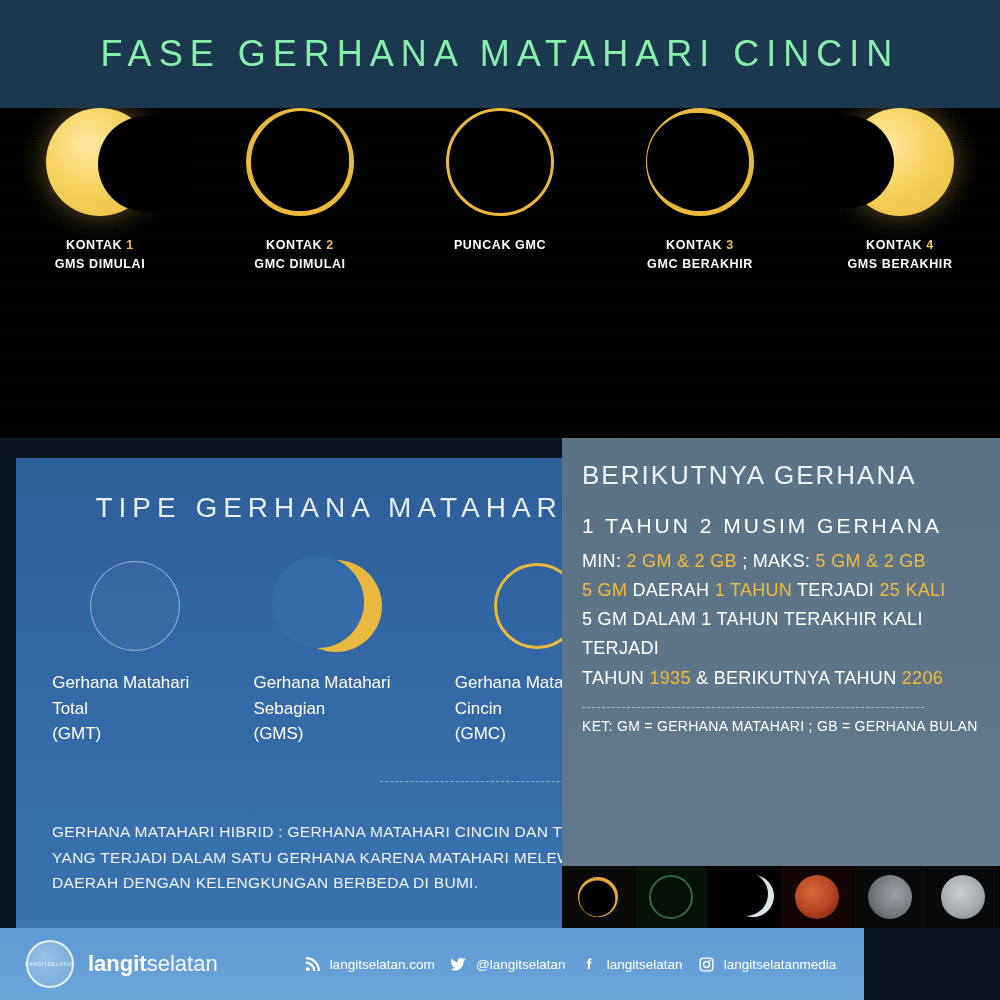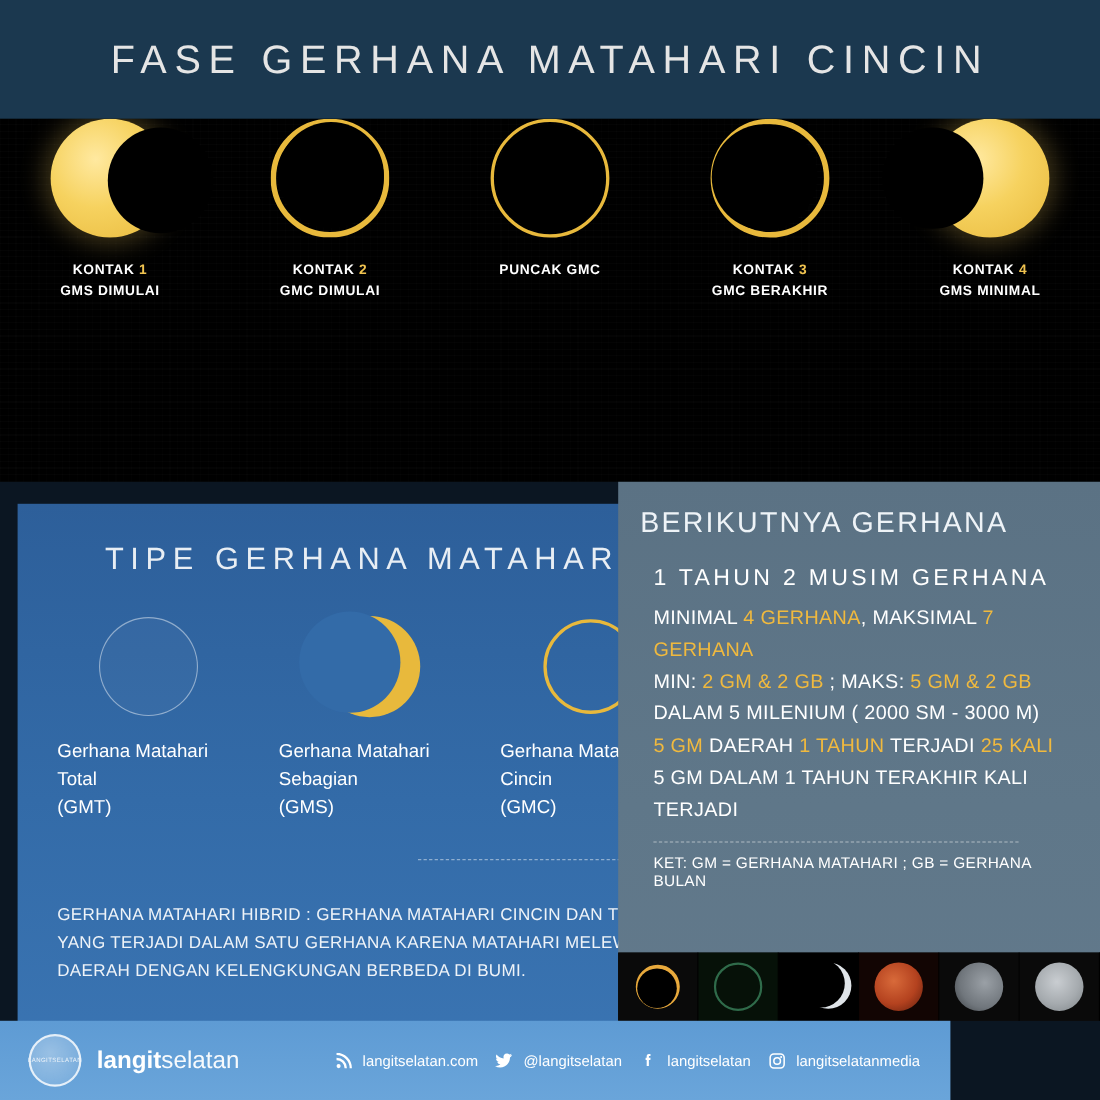--- a/index.html
+++ b/index.html
@@ -11,21 +11,21 @@
   }
   .page{position:relative;width:1000px;height:1000px;}
 
   
   .header{
     position:absolute;left:0;top:0;width:1000px;height:108px;
     background:#1b384f;
     display:flex;align-items:center;justify-content:center;
   }
   .header-title{
-    color:#e5e5e5;
+    color:#86efac;
     font-size:36px;
     letter-spacing:7px;
     font-weight:400;
   }
 
   
   .phases{
     position:absolute;left:0;top:108px;width:1000px;height:330px;
     background:#000;
     overflow:hidden;
@@ -134,21 +134,21 @@
   }
 
   
   .right-panel{
     position:absolute;left:562px;top:438px;width:438px;height:490px;
     background:linear-gradient(180deg,#5b7284 0%,#5f7789 60%,#62798b 100%);
   }
   .right-title{
     color:#eef3f7;font-size:26px;letter-spacing:2px;margin:22px 0 0 20px;font-weight:400;
   }
-  .cfg{margin:18px 20px 0 32px;color:#ffffff;}
+  .cfg{margin:18px 20px 0 20px;color:#ffffff;}
   .cfg-line{font-size:18px;line-height:1.62;letter-spacing:.3px;}
   .cfg-line.big{font-size:21px;letter-spacing:3px;margin-bottom:4px;}
   .amber{color:#f0b93e;}
   .cfg-dash{
     margin:14px 4px 10px 0;border-top:1px dashed rgba(255,255,255,.5);width:86%;
   }
   .cfg-ket{font-size:14px;color:#ffffff;letter-spacing:.3px;}
 
   .thumbs{
     position:absolute;left:562px;top:866px;width:438px;height:62px;
@@ -266,21 +266,21 @@
       </div>
 
       <div class="phase p5">
         <div class="disc-wrap">
           <div class="sun"></div>
           <div class="moon"></div>
         </div>
         <div class="phase-caption">
           <span>KONTAK</span>
           <span class="num">4</span><br>
-          <span>GMS MINIMAL</span>
+          <span>GMS BERAKHIR</span>
         </div>
       </div>
 
     </div>
   </div>
 
   <div class="left-panel">
     <div class="left-title">TIPE GERHANA MATAHARI</div>
 
     <div class="types">
@@ -322,36 +322,35 @@
 
     <div class="hybrid-text">GERHANA MATAHARI HIBRID : GERHANA MATAHARI CINCIN DAN TOTAL YANG TERJADI DALAM SATU GERHANA KARENA MATAHARI MELEWATI DAERAH DENGAN KELENGKUNGAN BERBEDA DI BUMI.</div>
   </div>
 
   <div class="right-panel">
     <div class="right-title">BERIKUTNYA GERHANA</div>
 
     <div class="cfg">
       <div class="cfg-line big">1 TAHUN 2 MUSIM GERHANA</div>
 
-      <div class="cfg-line">
-        <span>MINIMAL </span><span class="amber">4 GERHANA</span><span>, MAKSIMAL </span><span class="amber">7 GERHANA</span>
-      </div>
 
       <div class="cfg-line">
         <span>MIN: </span><span class="amber">2 GM &amp; 2 GB</span><span> ; MAKS: </span><span class="amber">5 GM &amp; 2 GB</span>
       </div>
 
-      <div class="cfg-line">DALAM 5 MILENIUM ( 2000 SM - 3000 M)</div>
 
       <div class="cfg-line">
         <span class="amber">5 GM</span><span> DAERAH </span><span class="amber">1 TAHUN</span><span> TERJADI </span><span class="amber">25 KALI</span>
       </div>
 
       <div class="cfg-line">5 GM DALAM 1 TAHUN TERAKHIR KALI TERJADI</div>
 
+      <div class="cfg-line">
+        <span>TAHUN </span><span class="amber">1935</span><span> &amp; BERIKUTNYA TAHUN </span><span class="amber">2206</span>
+      </div>
 
       <div class="cfg-dash"></div>
 
       <div class="cfg-ket">KET: GM = GERHANA MATAHARI ; GB = GERHANA BULAN</div>
     </div>
   </div>
 
   <div class="thumbs">
     <div class="thumb t-annular">
       <div class="ringfix"></div>

